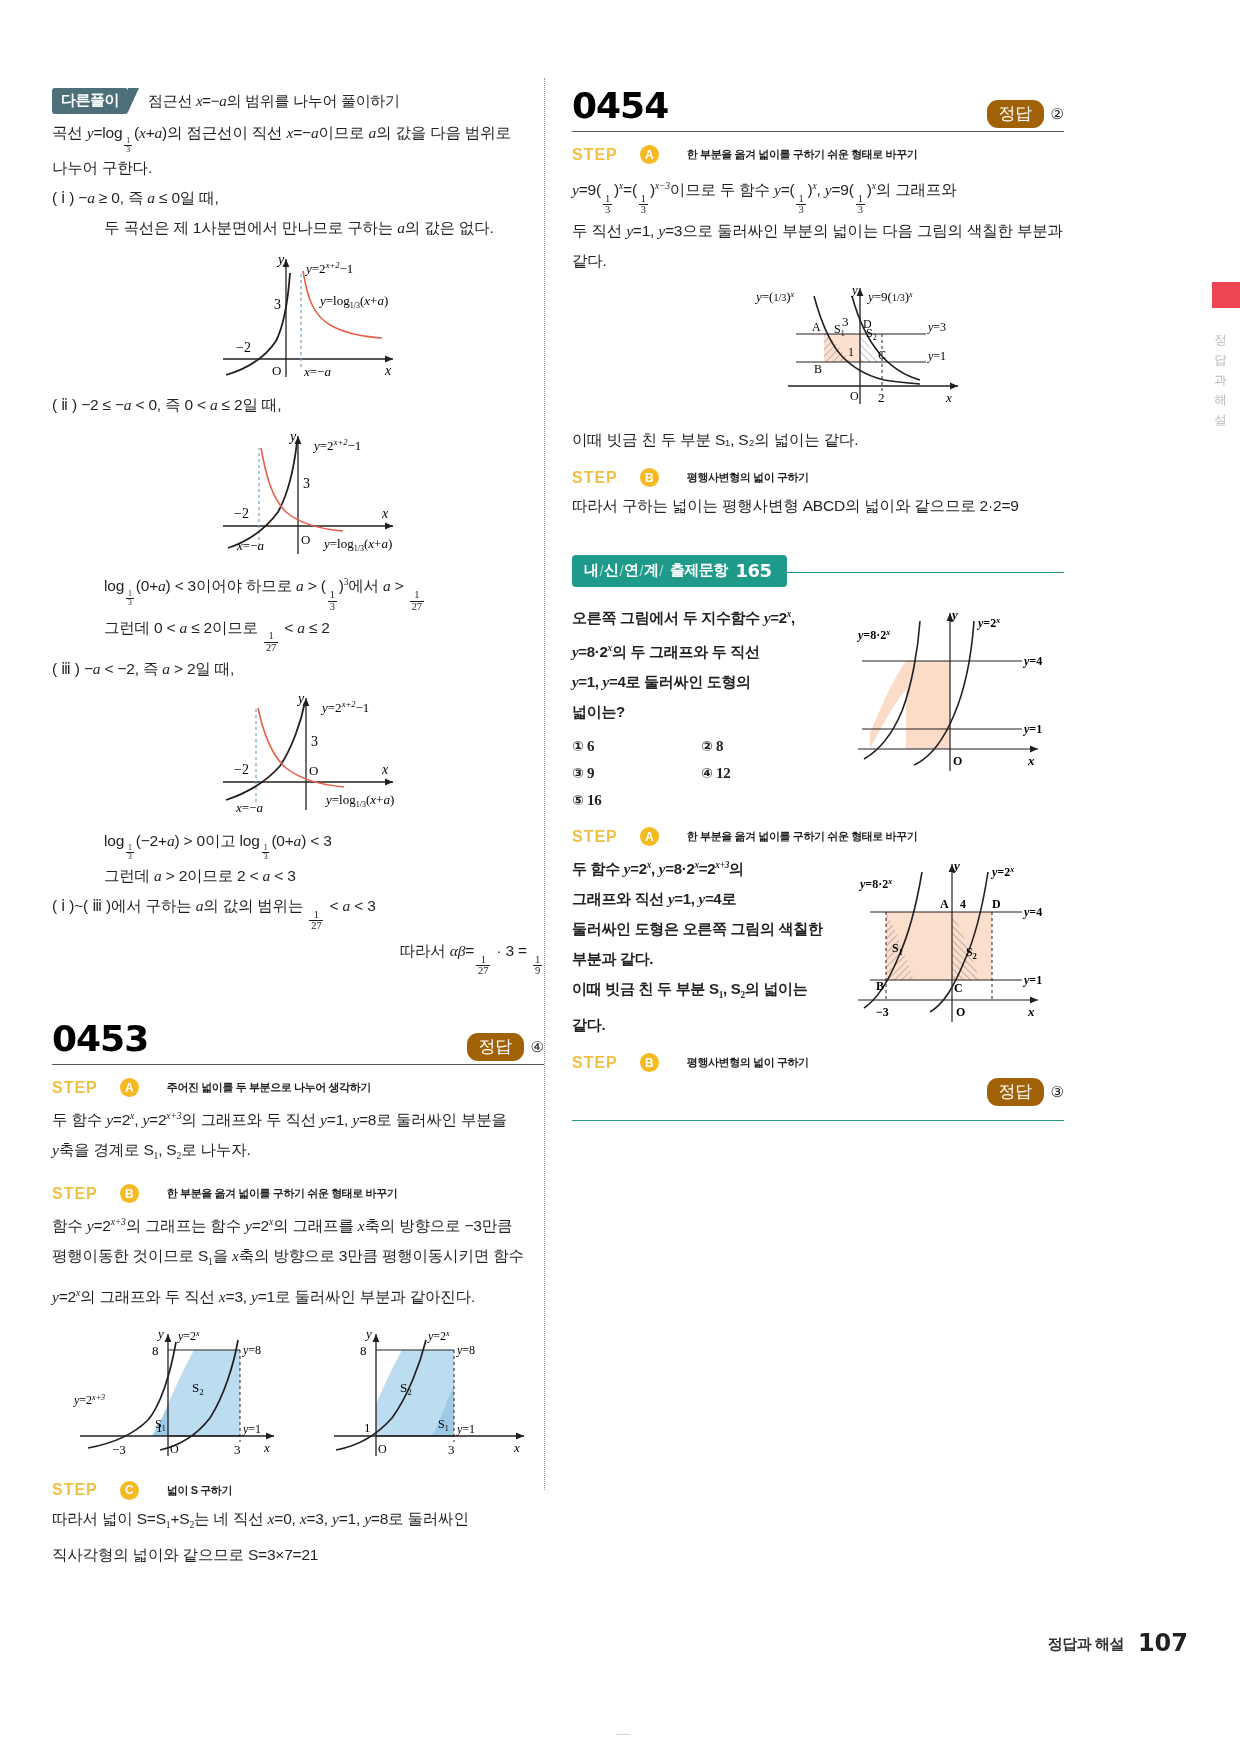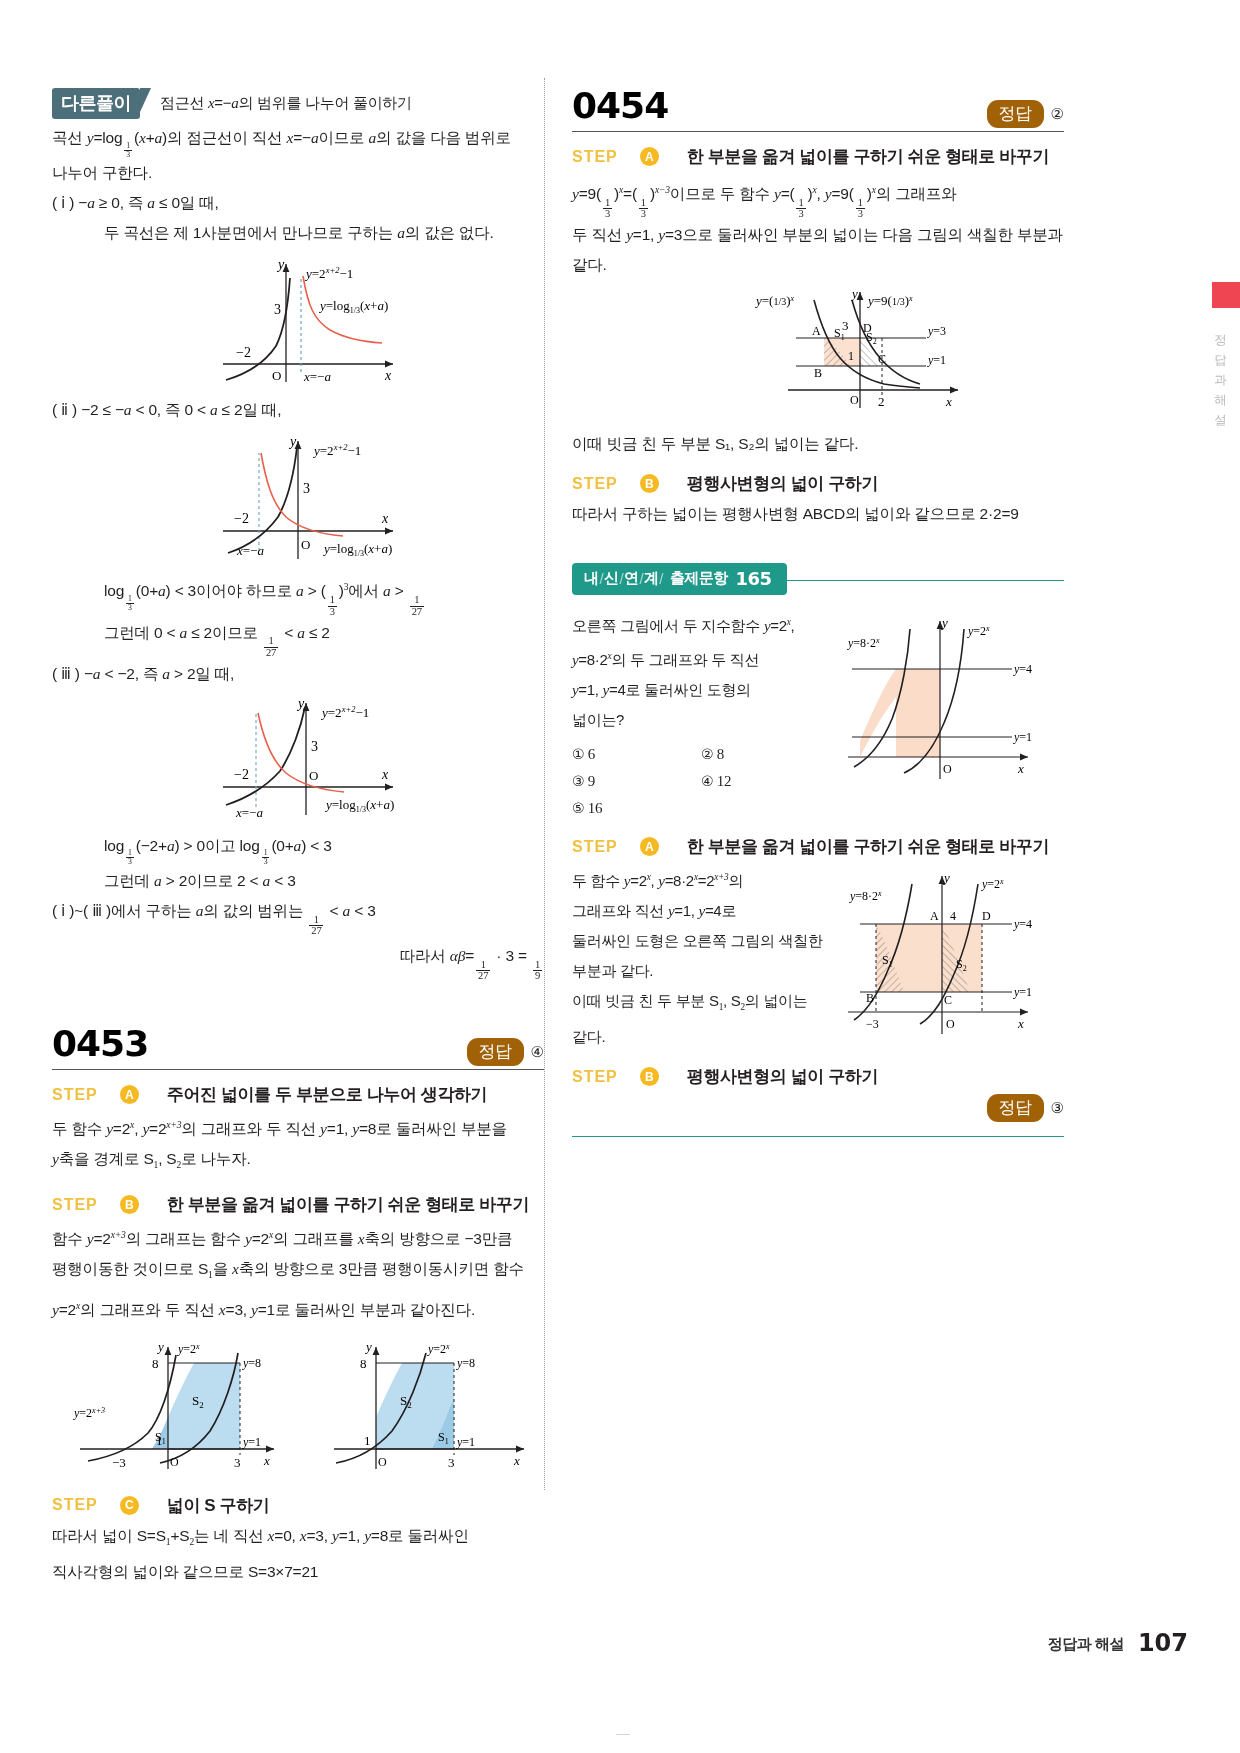--- a/index.html
+++ b/index.html
@@ -34,21 +34,21 @@
         vertical-align:-0.42em;font-family:"Liberation Serif",serif;font-style:normal;
         line-height:1.02;margin:0 2px;}
   .frac .n{font-size:0.68em;padding:0 2px;}
   .frac .d{font-size:0.68em;padding:0 2px;border-top:1px solid #231f20;}
   .frac.sm{vertical-align:-0.3em;}
   .frac.sm .n,.frac.sm .d{font-size:0.5em;}
 
   
   .alt-head{display:flex;align-items:center;gap:10px;margin-bottom:4px;}
   .alt-tag{
-    background:#4d6f7a;color:#fff;font-size:18px;font-weight:bold;
+    background:#4d6f7a;color:#fff;font-size:15px;font-weight:bold;
     padding:3px 9px 4px;border-radius:3px;letter-spacing:-0.5px;
     position:relative;
   }
   .alt-tag:after{
     content:"";position:absolute;right:-11px;top:0;border-left:11px solid #4d6f7a;
     border-top:0 solid transparent;border-bottom:24px solid transparent;
   }
   .alt-title{font-size:15px;letter-spacing:-0.3px;padding-left:10px;}
 
   
@@ -59,32 +59,32 @@
   .ans-badge{position:absolute;right:0;top:12px;display:flex;align-items:center;gap:7px;}
   .ans-pill{background:#a16207;color:#fff;font-size:17px;border-radius:11px;
             padding:2px 12px 3px;letter-spacing:-0.5px;}
   .ans-val{font-size:15px;font-family:"Liberation Serif",serif;}
 
   
   .step{display:flex;align-items:center;gap:22px;margin:13px 0 4px;}
   .step-word{color:#f0c040;font-weight:bold;font-size:16px;letter-spacing:1px;}
   .step-badge{width:19px;height:19px;border-radius:50%;background:#f5b921;color:#fff;
               font-size:12px;font-weight:bold;display:flex;align-items:center;justify-content:center;}
-  .step-title{font-weight:bold;font-size:17px;letter-spacing:-0.4px;margin-left:6px;}
+  .step-title{font-weight:bold;font-size:11px;letter-spacing:-0.4px;margin-left:6px;}
 
   
   .nsy{margin-top:34px;position:relative;}
   .nsy-bar{position:absolute;left:0;right:0;top:17px;border-top:1.4px solid #1f9a8a;}
   .nsy-tag{position:relative;display:inline-flex;align-items:center;
      background:#1f9a8a;color:#fff;border-radius:4px 4px 4px 4px;
      padding:5px 16px 6px 12px;font-size:15px;font-weight:bold;letter-spacing:-0.6px;z-index:2;}
   .nsy-tag .slash{opacity:.6;margin:0 1px;font-weight:normal;}
   .nsy-tag .label{margin-left:6px;font-weight:bold;}
   .nsy-tag .num{margin-left:8px;font-size:18px;font-family:"DejaVu Sans",sans-serif;}
-  .nsy-body{display:flex;margin-top:12px;}
+  .nsy-body{display:flex;gap:10px;margin-top:12px;font-weight:bold;}
   .nsy-text{width:258px;font-size:15px;line-height:30px;letter-spacing:-0.3px;}
   .choices{margin-top:6px;}
   .choices .row{display:flex;}
   .choices .c{width:130px;font-size:15px;line-height:27px;font-family:"Liberation Serif",serif;}
   .circnum{font-family:"DejaVu Sans",sans-serif;font-size:14px;}
 
   
   .fig{display:block;margin:6px auto;}
   .fig-wrap{text-align:center;}
   .figs-2{display:flex;justify-content:space-between;align-items:flex-start;}

